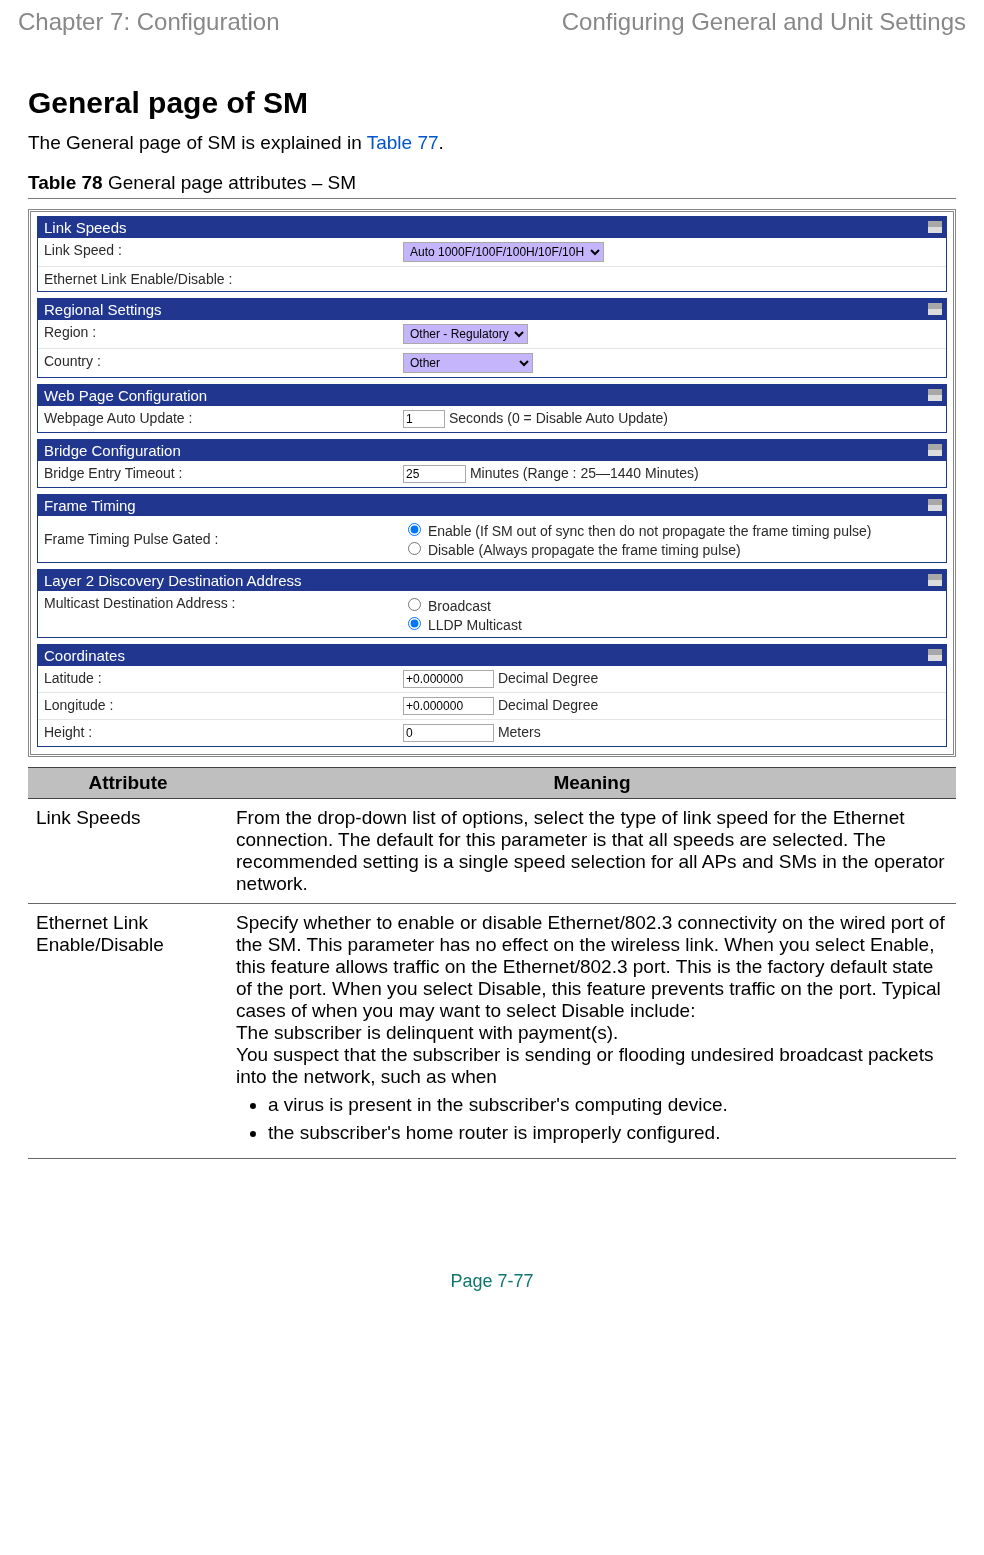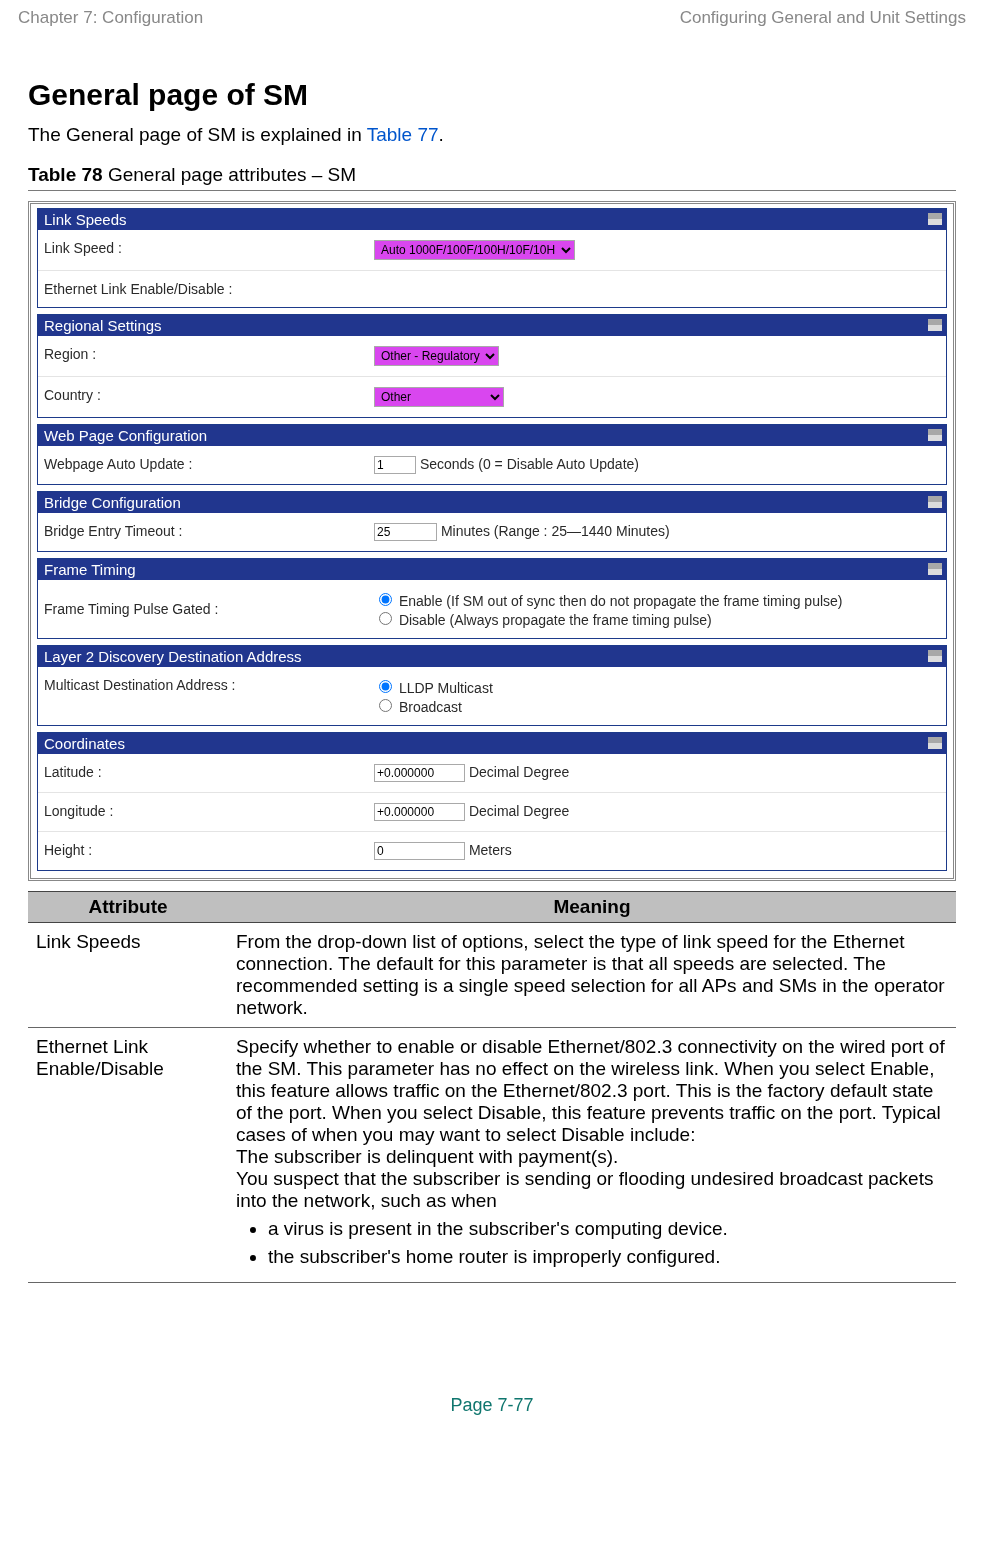--- a/index.html
+++ b/index.html
@@ -8,21 +8,21 @@
     font-family: Arial, Helvetica, sans-serif;
     background: #fff;
     color: #000;
     width: 984px;
     padding: 0 18px;
   }
   .page-header {
     display: flex;
     justify-content: space-between;
     color: #888;
-    font-size: 17px;
+    font-size: 24px;
     padding-top: 8px;
     font-weight: 300;
   }
   .content {
     padding: 0 10px;
     margin-top: 50px;
   }
   h1 {
     font-family: "Arial Narrow", Arial, sans-serif;
     font-stretch: condensed;
@@ -76,35 +76,36 @@
     width: 14px;
     height: 12px;
     background: #dcdcdc;
     box-shadow: inset 0 6px 0 0 #a8a8a8;
   }
   .panel-body { background: #fff; }
   .fieldrow {
     display: flex;
     align-items: flex-start;
     border-top: 1px solid #e4e4e4;
-    padding: 10px 6px;
+    padding: 4px 6px;
     color: #2a2a2a;
+    gap: 29px;
   }
   .fieldrow:first-child { border-top: none; }
   .flabel {
     flex: 0 0 330px;
   }
   .fval {
     flex: 1;
   }
   select, input[type="text"] {
     font-size: 12px;
     font-family: Arial, sans-serif;
     border: 1px solid #a9a9a9;
-    background: #d946ef;
+    background: #c4b5fd;
     padding: 1px 2px;
   }
   input[type="text"] { background: #fff; }
   .radio-line { display: block; }
 
   table.attr {
     width: 100%;
     border-collapse: collapse;
     margin-top: 10px;
     font-size: 19px;
@@ -224,22 +225,22 @@
         </div>
       </div>
     </div>
 
     <div class="panel">
       <div class="panel-header">Layer 2 Discovery Destination Address</div>
       <div class="panel-body">
         <div class="fieldrow">
           <div class="flabel">Multicast Destination Address :</div>
           <div class="fval">
+            <label class="radio-line"><input type="radio" style=""> <span>Broadcast</span></label>
             <label class="radio-line"><input type="radio" checked="" style=""> <span>LLDP Multicast</span></label>
-            <label class="radio-line"><input type="radio" style=""> <span>Broadcast</span></label>
           </div>
         </div>
       </div>
     </div>
 
     <div class="panel">
       <div class="panel-header">Coordinates</div>
       <div class="panel-body">
         <div class="fieldrow">
           <div class="flabel">Latitude :</div>

